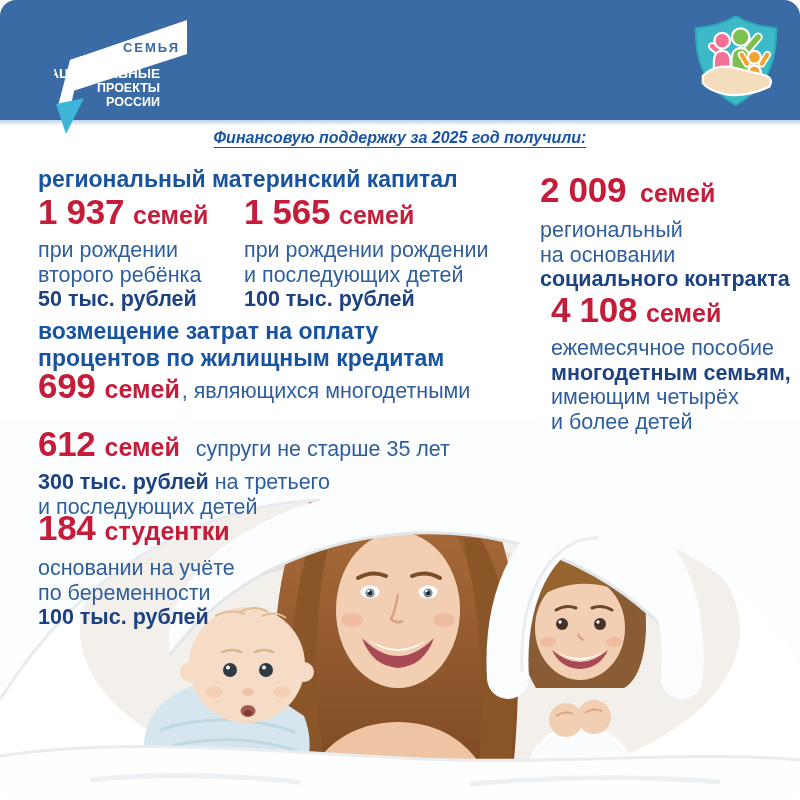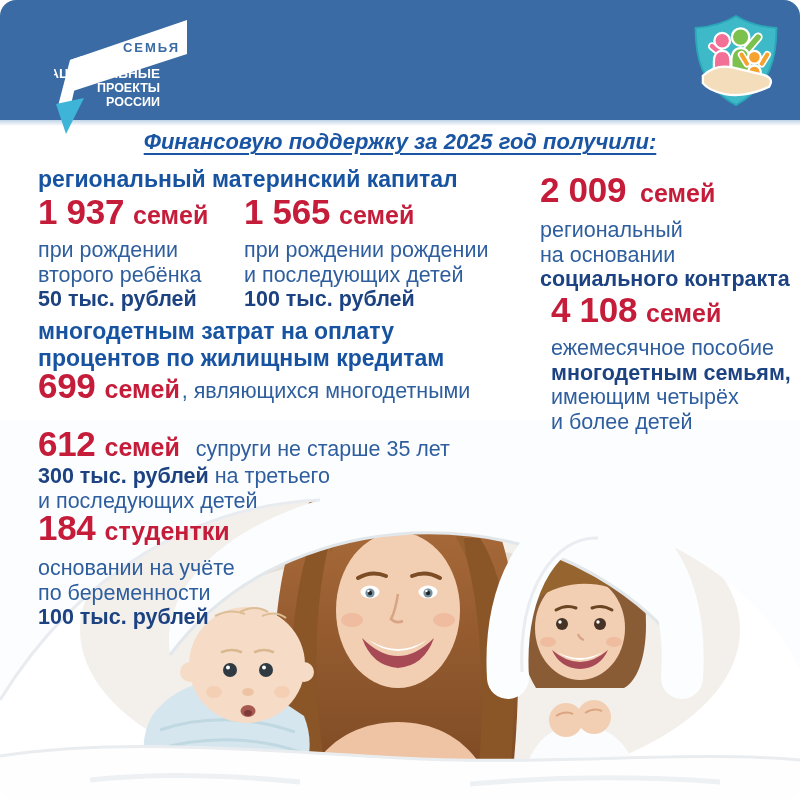--- a/index.html
+++ b/index.html
@@ -10,21 +10,21 @@
   .header{position:absolute;left:0;top:0;width:800px;height:120px;background:#3a6ba4;z-index:3;}
   .header-fade{position:absolute;left:0;top:120px;width:800px;height:6px;
     background:linear-gradient(#bed3e6,#ffffff);z-index:3;}
   .title{position:absolute;left:195px;top:15px;width:470px;text-align:center;
     color:#ffffff;font-weight:800;font-size:34px;line-height:44px;letter-spacing:.2px;}
   .logo{position:absolute;left:54px;top:12px;z-index:4;}
   .emblem{position:absolute;left:690px;top:13px;z-index:4;}
 
   
   .subtitle{position:absolute;left:0;top:129px;width:800px;text-align:center;z-index:2;
-    color:#1a55a3;font-weight:700;font-style:italic;font-size:22px;
+    color:#1a55a3;font-weight:700;font-style:italic;font-size:16px;
     text-decoration:underline;text-underline-offset:4px;}
 
   
   .blk{position:absolute;z-index:2;}
   .h-blue{color:#1753a1;font-weight:800;font-size:23px;line-height:27px;}
   .num{color:#c51c3a;font-weight:800;font-size:35px;letter-spacing:-.3px;}
   .unit{color:#c51c3a;font-weight:800;font-size:25px;margin-left:9px;}
   .body-line{color:#2e5e9e;font-size:21.5px;line-height:24.5px;}
   .bold-navy{color:#1c4282;font-weight:800;}
   .inline-note{color:#2e5e9e;font-size:21.5px;font-weight:400;margin-left:10px;text-align:right;}
@@ -195,37 +195,37 @@
     <div class="numrow">
       <span class="num">1 565</span>
       <span class="unit">семей</span>
     </div>
     <div class="body-line" style="margin-top:6px;">при рождении рождении</div>
     <div class="body-line">и последующих детей</div>
     <div class="body-line bold-navy">100 тыс. рублей</div>
   </div>
 
   <div class="blk h-blue" style="left:38px;top:318px;width:460px;">
-    <div>многодетным затрат на оплату</div>
+    <div>возмещение затрат на оплату</div>
     <div>процентов по жилищным кредитам</div>
   </div>
 
   <div class="blk numrow" style="left:38px;top:366px;">
     <span class="num">699</span>
     <span class="unit">семей</span>
     <span class="inline-note" style="margin-left:2px;">, являющихся многодетными</span>
   </div>
 
   <div class="blk" style="left:38px;top:424px;width:460px;">
     <div class="numrow">
       <span class="num">612</span>
       <span class="unit">семей</span>
       <span class="inline-note" style="margin-left:16px;">супруги не старше 35 лет</span>
     </div>
-    <div class="body-line" style="">
+    <div class="body-line" style="margin-top:6px;">
       <span class="bold-navy">300 тыс. рублей</span>
       <span>на третьего</span>
     </div>
     <div class="body-line">и последующих детей</div>
   </div>
 
   <div class="blk" style="left:38px;top:508px;width:300px;">
     <div class="numrow">
       <span class="num">184</span>
       <span class="unit">студентки</span>

